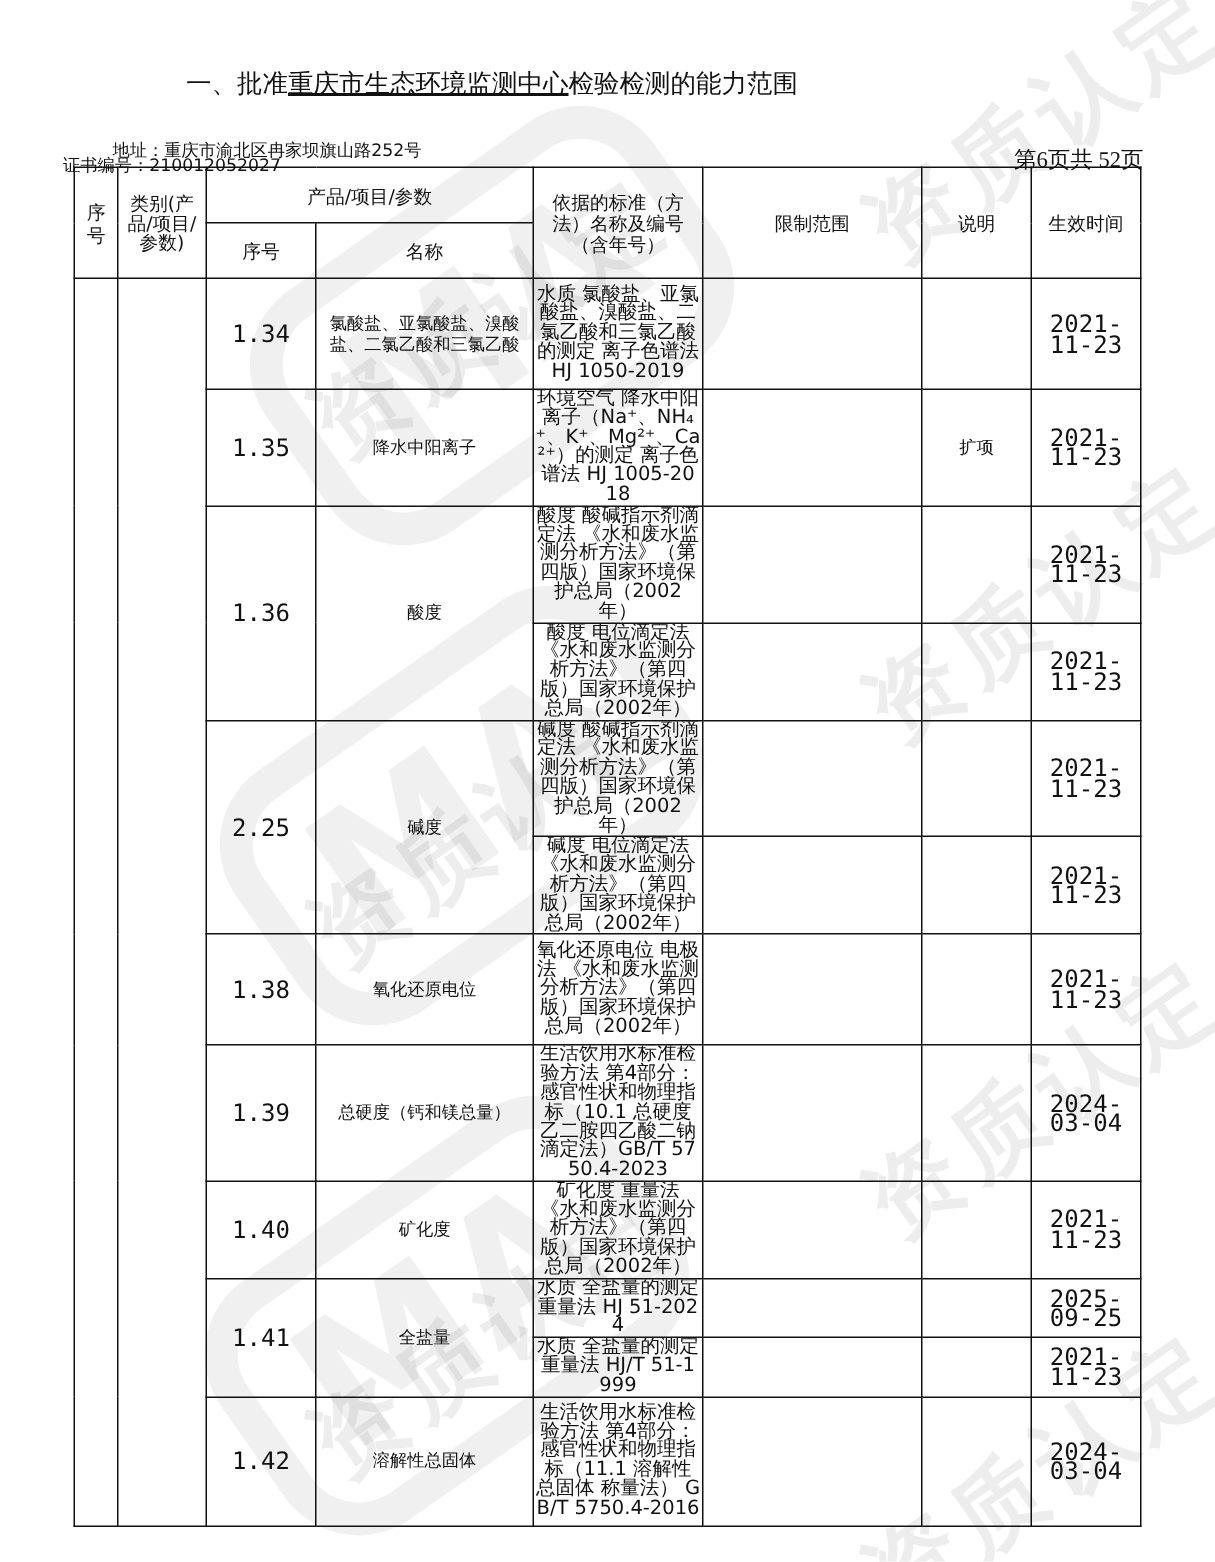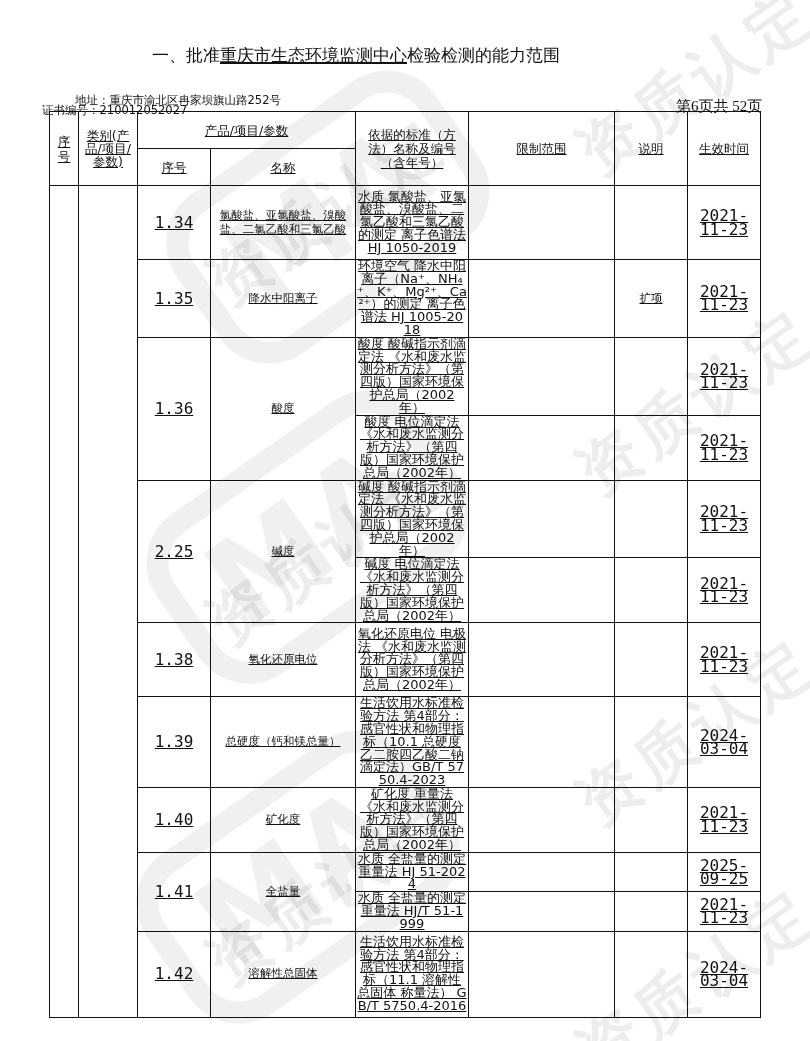--- a/index.html
+++ b/index.html
@@ -2,25 +2,25 @@
 <html><head>
 <meta charset="utf-8">
 <style>
   html, body { margin:0; padding:0; background:#fff; }
   body { width:810px; height:1041px; position:relative; overflow:hidden;
          font-family: "DejaVu Sans", "Liberation Sans", sans-serif; color:#111; }
   .wm { position:absolute; color:rgba(0,0,0,0.07); font-weight:bold; pointer-events:none;
         transform:rotate(-35deg); white-space:nowrap; z-index:0; }
   .wm-ma { font-size:120px; border:22px solid rgba(0,0,0,0.06); border-radius:60px; padding:0 30px; line-height:150px; color:rgba(0,0,0,0.06); }
   .wm-txt { font-size:62px; letter-spacing:6px; }
-  .title { position:absolute; top:44px; left:0; width:656px; text-align:center; font-size:17px; z-index:2;padding-left:28px; }
+  .title { position:absolute; top:44px; left:0; width:656px; text-align:center; font-size:17px; z-index:2; }
   .title u { text-decoration:underline; text-decoration-thickness:2px; }
   .meta { position:absolute; font-size:11.5px; z-index:2; }
   table { position:absolute; left:49px; top:111px; border-collapse:collapse; z-index:2;
-          table-layout:fixed; font-size:11.5px;text-decoration:underline; }
+          table-layout:fixed; font-size:11.5px; }
   td, th { border:1.3px solid #111; padding:0 2px; text-align:center; vertical-align:middle;
            font-weight:normal; line-height:13.5px; overflow:hidden; }
   th { font-size:12.5px; line-height:15px; }
   .std { font-size:13px; line-height:12.8px; word-break:break-all; padding:0 1px; }
   .num, .date { font-family:"DejaVu Sans Mono", "Liberation Mono", monospace; font-size:16px; }
 </style>
 </head>
 <body>
 
 <div class="wm wm-ma" style="left:170px;top:120px;">MA</div>

